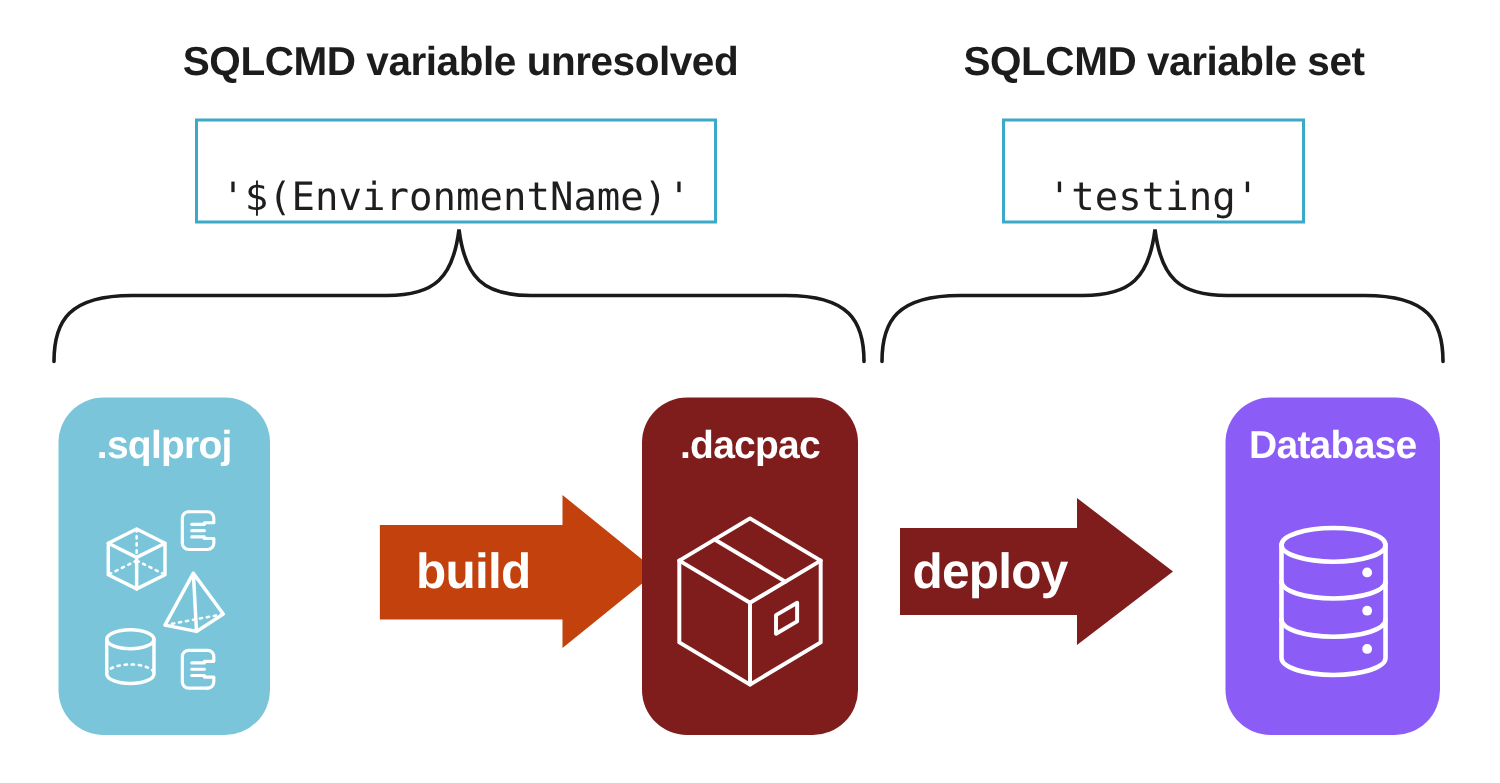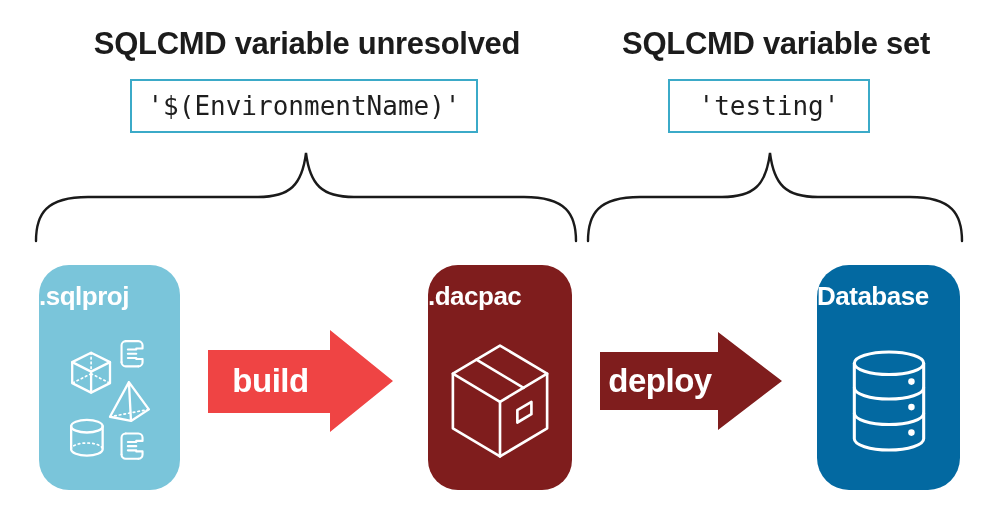--- a/index.html
+++ b/index.html
@@ -2,38 +2,38 @@
 <html><head>
 <meta charset="utf-8">
 <style>
   html,body{margin:0;padding:0;background:#fff;}
   #stage{
     position:relative;width:1000px;height:522px;background:#fff;overflow:hidden;
     font-family:"Liberation Sans",sans-serif;color:#1a1a1a;
   }
   .heading{
     position:absolute;top:26px;width:500px;text-align:center;
-    font-size:31px;font-weight:700;letter-spacing:-0.3px;color:#1c1c1c;
+    font-size:27px;font-weight:700;letter-spacing:-0.3px;color:#1c1c1c;
   }
   #heading-left{left:57px;}
   #heading-right{left:526px;}
   .value-box{
-    position:absolute;top:79px;height:54px;box-sizing:border-box;
+    position:absolute;top:79px;height:70px;box-sizing:border-box;
     border:2.5px solid #3baac8;background:#fff;
-    display:flex;align-items:center;justify-content:center;
+    display:flex;align-items:flex-end;justify-content:center;
     font-family:"DejaVu Sans Mono",monospace;font-size:26px;color:#1e1e1e;
     white-space:pre;
   }
   #value-box-left{left:130px;width:348px;}
   #value-box-right{left:668px;width:202px;}
   #braces{position:absolute;left:0;top:0;width:1000px;height:522px;pointer-events:none;}
   #braces path{fill:none;stroke-width:2.4px;stroke-linecap:round;}
   .card{
     position:absolute;top:265px;height:225px;border-radius:30px;
-    display:flex;flex-direction:column;
+    display:flex;flex-direction:column;align-items:center;
   }
   #card-sqlproj{left:39px;width:141px;}
   #card-dacpac{left:428px;width:144px;}
   #card-database{left:817px;width:143px;}
   .card-label{
     margin-top:16px;font-size:26px;font-weight:700;color:#fff;letter-spacing:-0.5px;
   }
   .card-icon-wrap{flex:1;display:flex;align-items:center;justify-content:center;width:100%;}
   .arrow{
     position:absolute;display:flex;align-items:center;justify-content:center;
@@ -109,42 +109,42 @@
           <path class="wline" stroke-width="1.6" stroke-dasharray="1.5 3" d="M3 106 A15 6 0 0 1 33 106"></path>
         </g>
 
         <g transform="translate(48,88)">
           <use href="#scroll-glyph"></use>
         </g>
       </svg>
     </div>
   </div>
 
-  <div id="arrow-build" class="arrow" style="background-color: #ef4444;">
+  <div id="arrow-build" class="arrow" style="background-color: #c2410c; margin-left: 45px;">
     <span>build</span>
   </div>
 
   <div id="card-dacpac" class="card" style="background-color: #7f1d1d;">
     <div class="card-label">.dacpac</div>
     <div class="card-icon-wrap">
       <svg width="116" height="124" viewBox="0 0 130 150">
         <path class="wline" stroke-width="3.2" d="M65 8 L122 42 L65 76 L8 42 Z"></path>
         <path class="wline" stroke-width="3.2" d="M8 42 V108 L65 142 L122 108 V42"></path>
         <path class="wline" stroke-width="3.2" d="M65 76 V142"></path>
         <path class="wline" stroke-width="3.2" d="M36.5 25 L93.5 59"></path>
         <path class="wline" stroke-width="3.2" d="M86 86 L103 76 V91 L86 101 Z"></path>
       </svg>
     </div>
   </div>
 
   <div id="arrow-deploy" class="arrow" style="background-color: #7f1d1d;">
     <span>deploy</span>
   </div>
 
-  <div id="card-database" class="card" style="background-color: #0369a1; border-radius: 32px;">
+  <div id="card-database" class="card" style="background-color: #8b5cf6;">
     <div class="card-label">Database</div>
     <div class="card-icon-wrap">
       <svg width="78" height="102" viewBox="0 0 76 100">
         <ellipse class="wline" stroke-width="3" cx="38" cy="13" rx="34" ry="11"></ellipse>
         <path class="wline" stroke-width="3" d="M4 13 V87 A34 11 0 0 0 72 87 V13"></path>
         <path class="wline" stroke-width="3" d="M4 37 A34 11 0 0 0 72 37"></path>
         <path class="wline" stroke-width="3" d="M4 62 A34 11 0 0 0 72 62"></path>
         <circle class="wdot" cx="60" cy="31" r="3.2"></circle>
         <circle class="wdot" cx="60" cy="56" r="3.2"></circle>
         <circle class="wdot" cx="60" cy="81" r="3.2"></circle>

